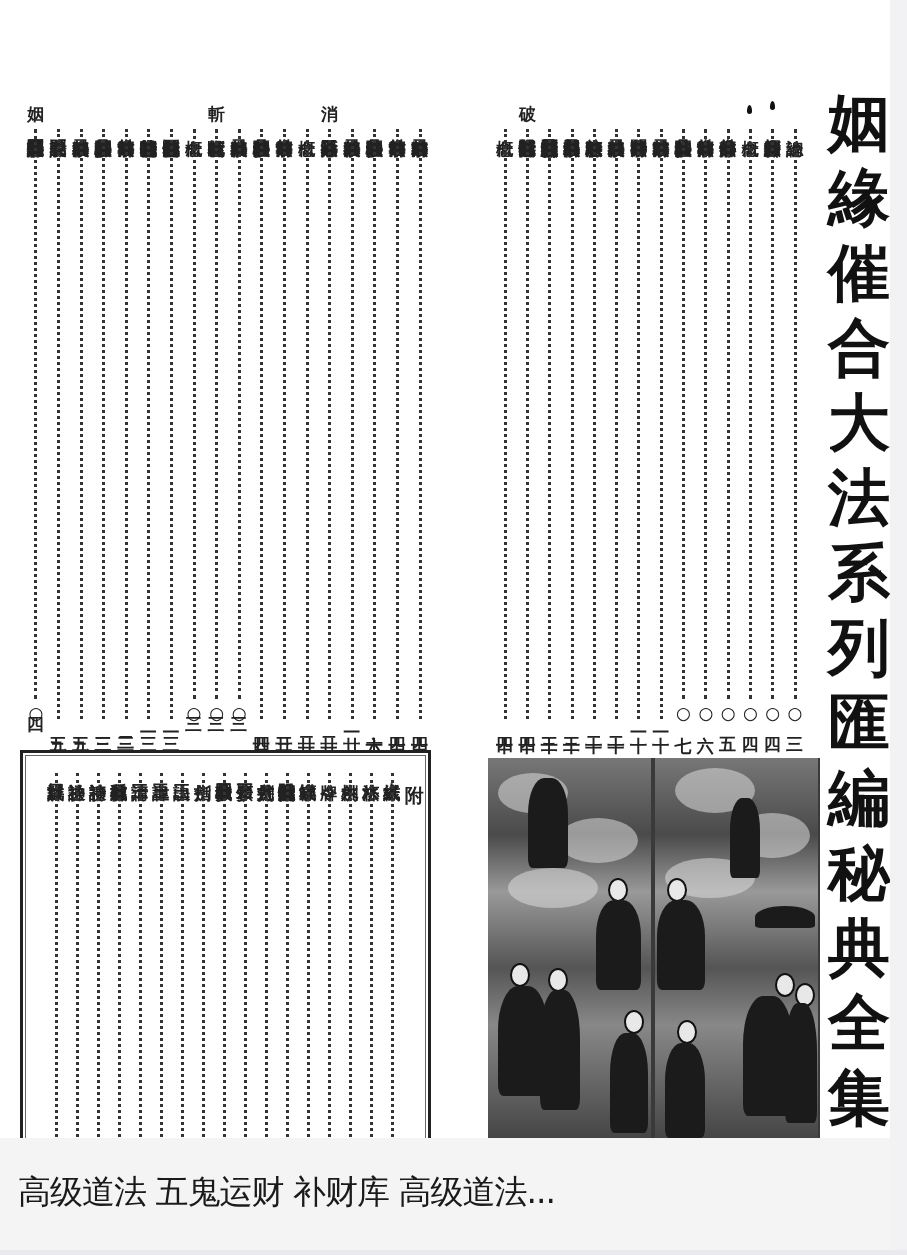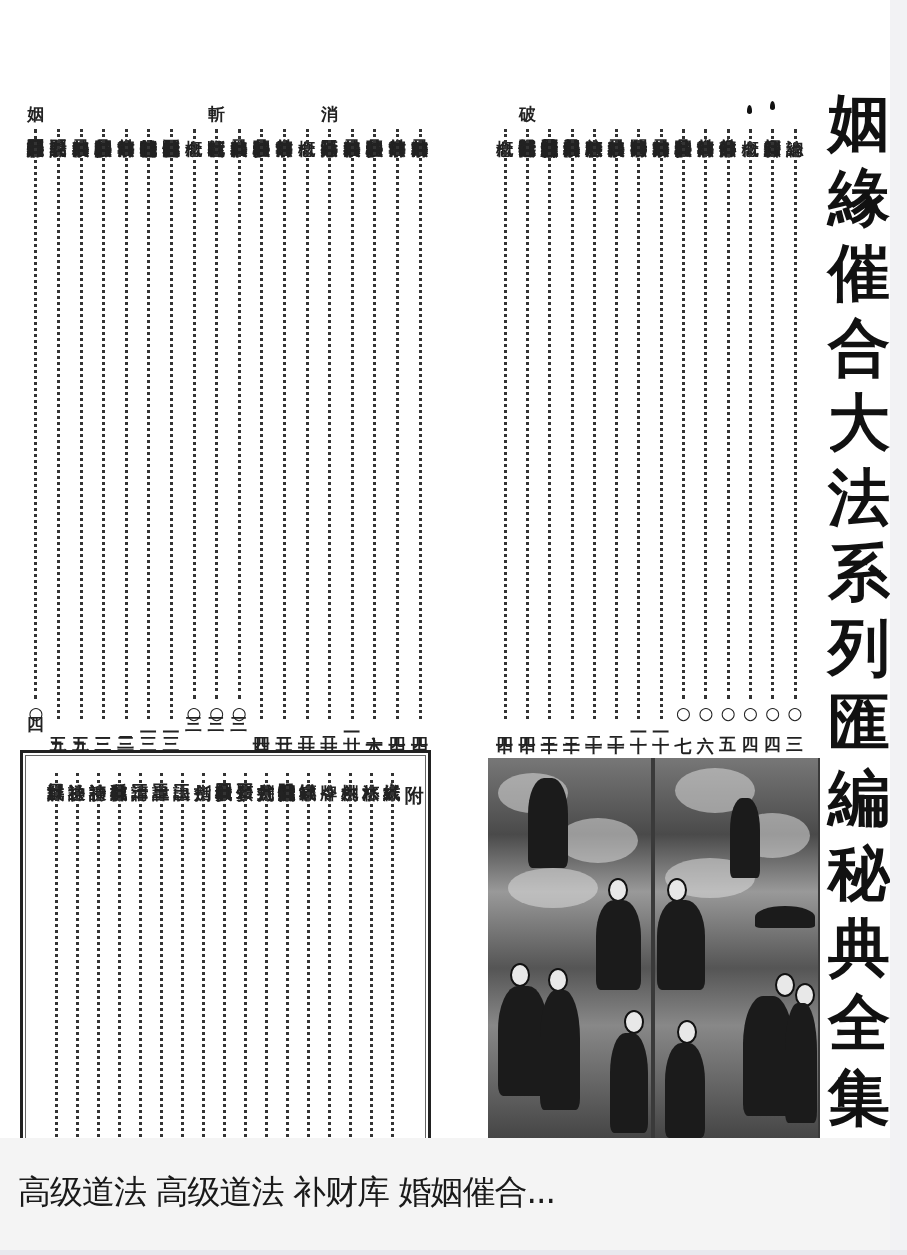--- a/index.html
+++ b/index.html
@@ -371,15 +371,15 @@
       <div class="figure-p" style="left:130px;top:245px;width:32px;height:120px;"></div>
       <div class="head" style="left:22px;top:262px;"></div>
       <div class="figure-p" style="left:10px;top:285px;width:40px;height:95px;"></div>
     </div>
   </div>
 </div>
 
 <div class="edge"></div>
 
 <div class="caption">
-  <div class="caption-text">高级道法 高级道法 补财库 婚姻催合...</div>
+  <div class="caption-text">高级道法 五鬼运财 补财库 高级道法...</div>
 </div>
 <div class="bottom-line"></div>
 
 </body></html>

